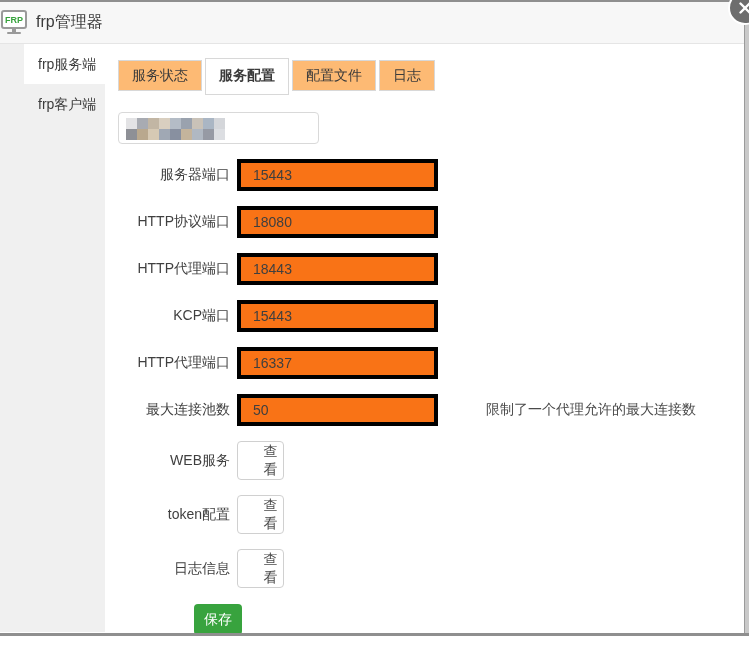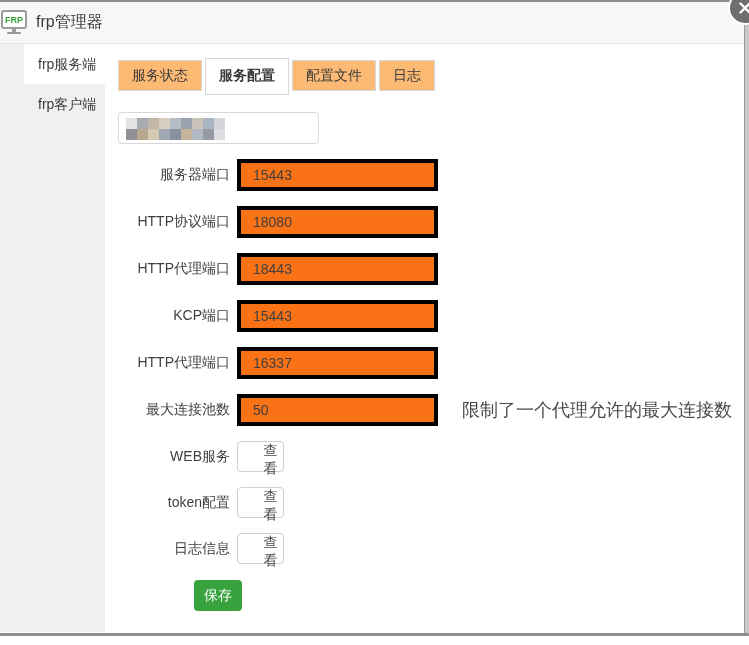--- a/index.html
+++ b/index.html
@@ -33,22 +33,22 @@
   .form { margin-top:15px; }
   .form-row { display:flex; align-items:center; margin-bottom:15px; }
   .form-label { width:112px; text-align:right; margin-right:7px; font-size:14px; color:#3f3f3f; flex:none; }
   .text-input { width:201px; height:32px; border:4px solid #000000; border-radius:0;
                 padding:0 12px; font-size:14px; color:#3f3f3f; outline:none; background:#f97316;
                 font-family:"Liberation Sans","DejaVu Sans",sans-serif; }
   .redacted-box { width:201px; height:32px; border:1px solid #d9d9d9; border-radius:4px;
                   position:relative; overflow:hidden; background:#fff; }
   .mosaic { position:absolute; left:7px; top:5px; width:99px; display:flex; flex-wrap:wrap; }
   .mosaic span { width:11px; height:11px; display:block; }
-  .hint { margin-left:24px; font-size:18px; color:#4a4a4a; }
-  .view-btn { width:47px; height:31px; background:#fff; border:1px solid #d0d0d0; border-radius:4px;
+  .hint { margin-left:48px; font-size:14px; color:#4a4a4a; }
+  .view-btn { width:47px; height:39px; background:#fff; border:1px solid #d0d0d0; border-radius:4px;
               font-size:14px; color:#4a4a4a; cursor:pointer;
               font-family:"Liberation Sans","DejaVu Sans",sans-serif;padding-left:20px; }
   .save-row { display:flex; margin-top:16px; }
   .save-btn { margin-left:76px; width:48px; height:31px; background:#38a33e; border:none;
               border-radius:4px; color:#fff; font-size:14px; cursor:pointer;
               font-family:"Liberation Sans","DejaVu Sans",sans-serif; }
 </style>
 </head>
 <body>
 

